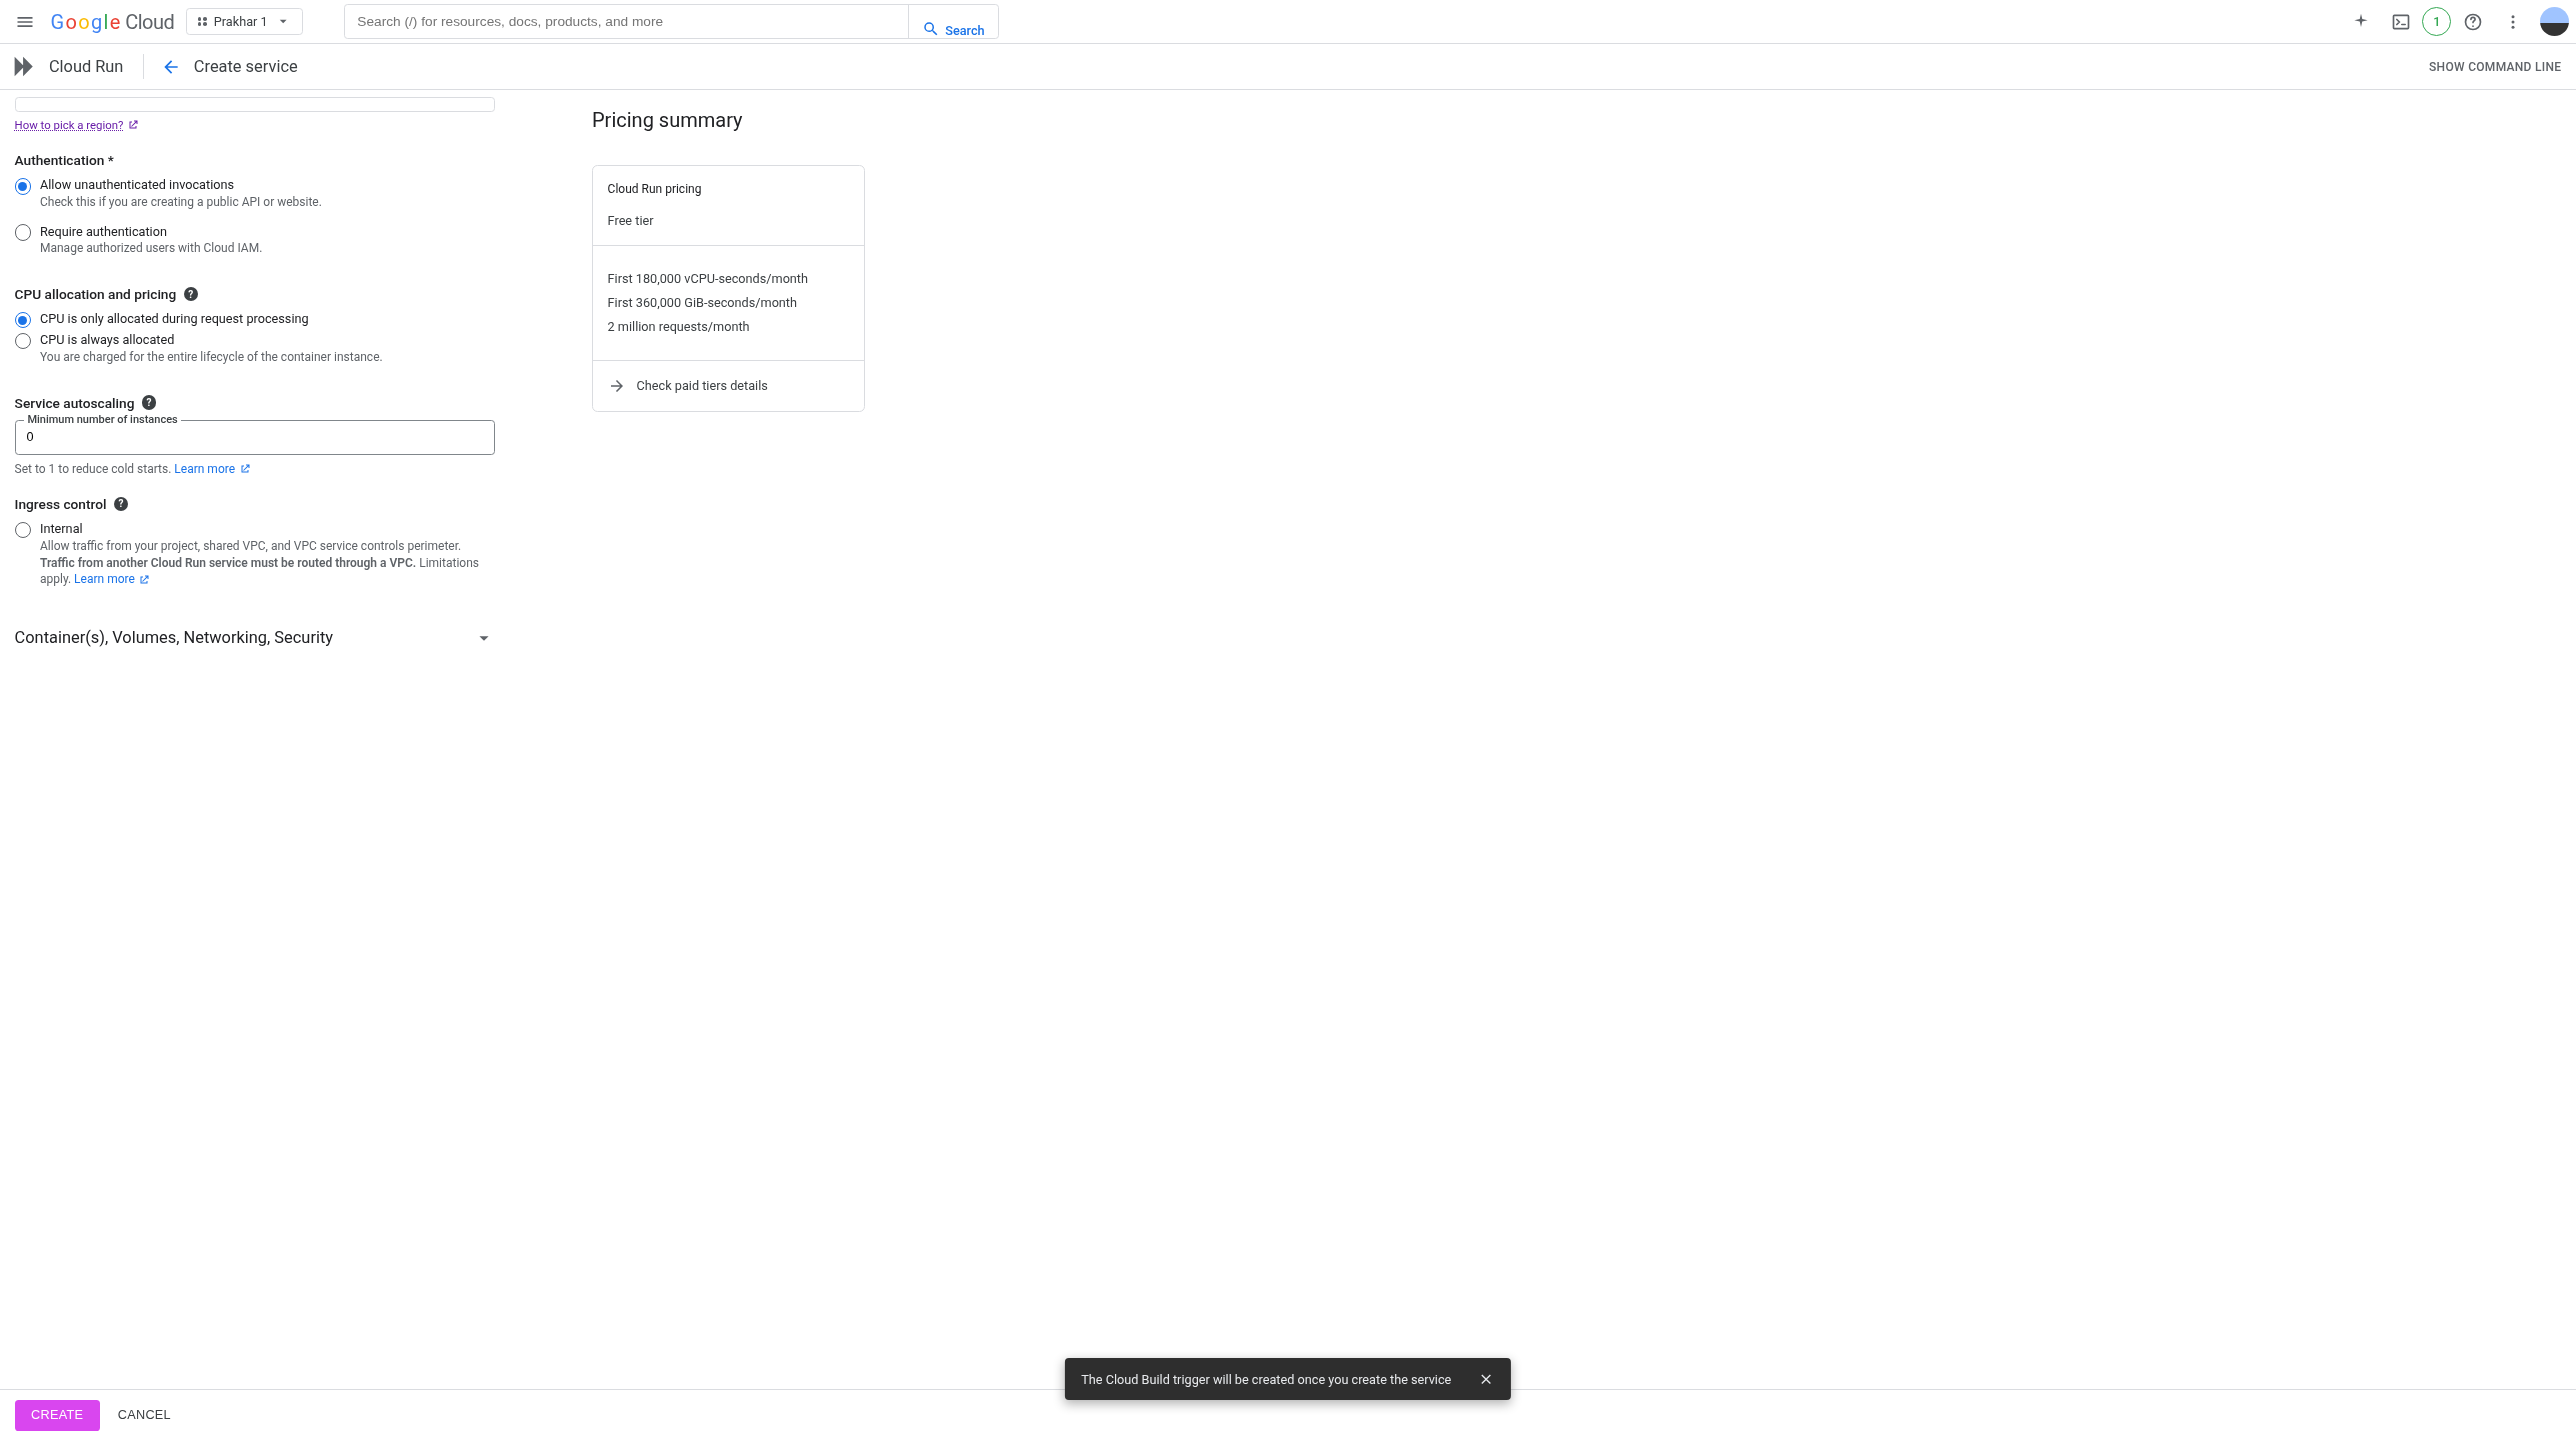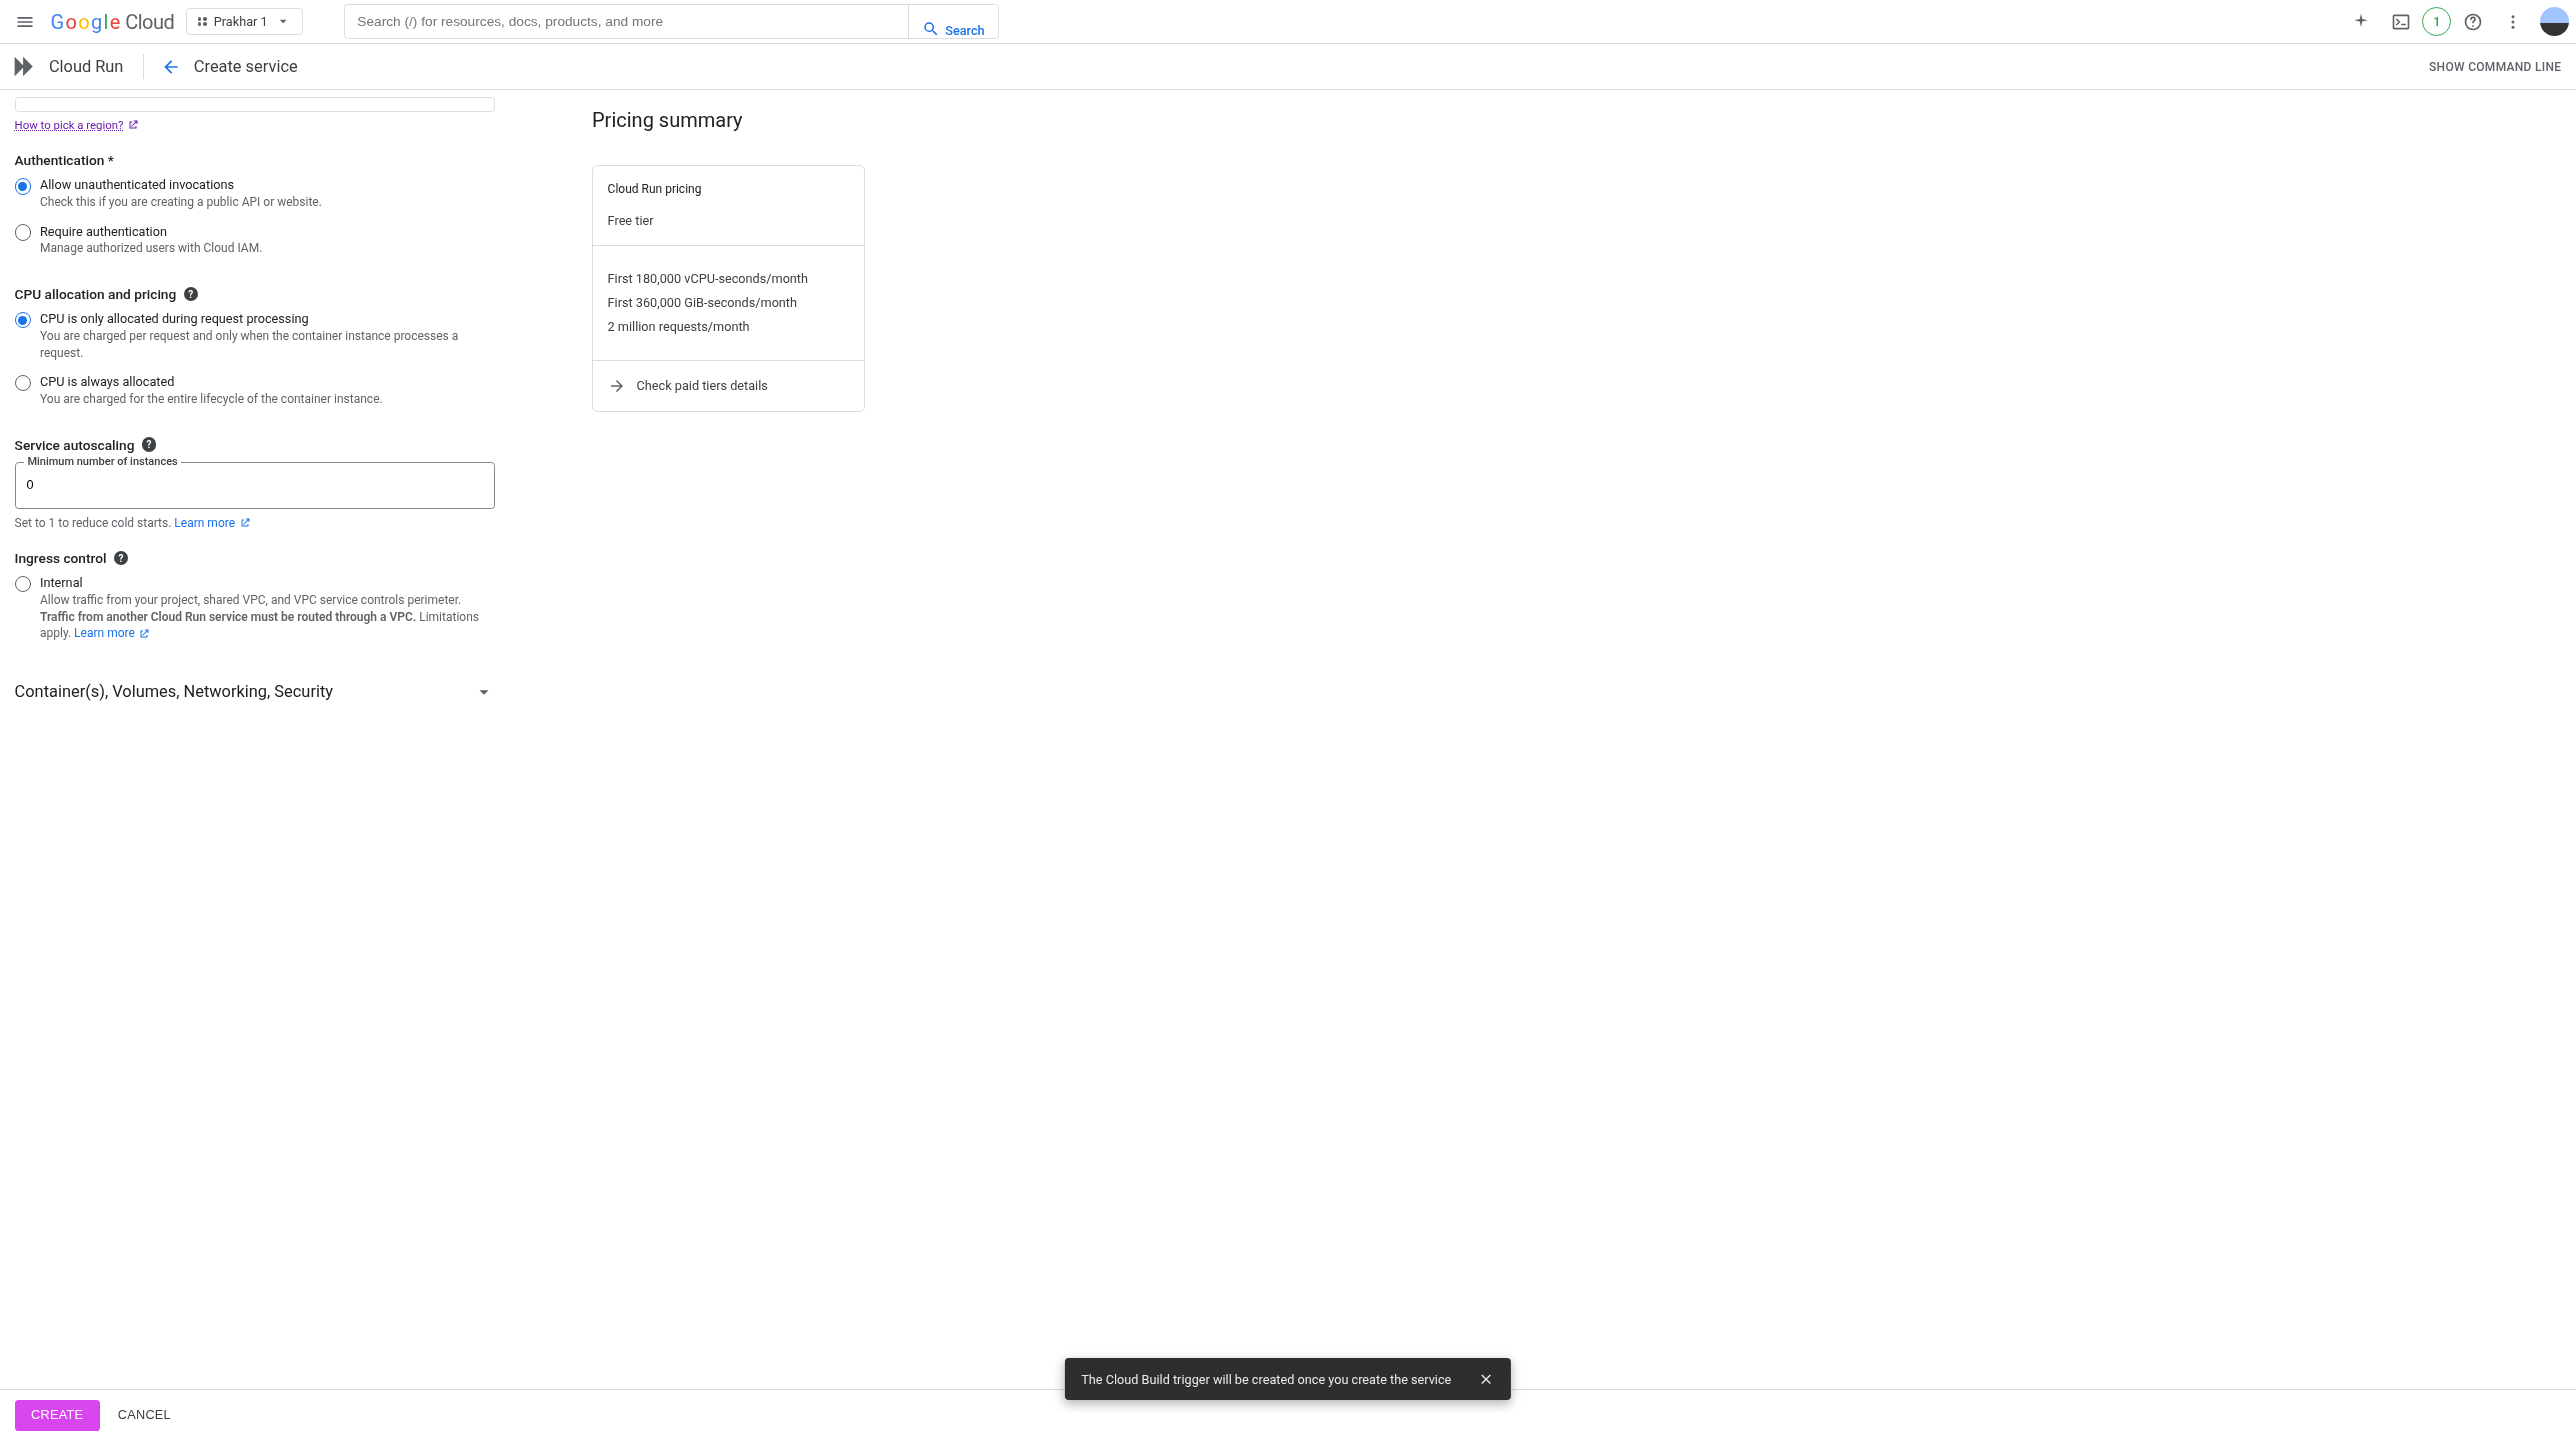--- a/index.html
+++ b/index.html
@@ -41,21 +41,21 @@
   .help-dot { width:14.6px; height:14.6px; border-radius:50%; background:#3c4043; color:#fff; font-size:10px; display:flex; align-items:center; justify-content:center; cursor:pointer; font-weight:700;}
 
   .radio-row { display:flex; gap:9px; margin-bottom:3.6px; align-items:flex-start;}
   .radio { width:16.4px; height:16.4px; border:1.8px solid #5f6368; border-radius:50%; flex-shrink:0; margin-top:0.9px; cursor:pointer; position:relative;}
   .radio.selected { border-color:#1a73e8;}
   .radio.selected::after { content:''; position:absolute; inset:2.7px; border-radius:50%; background:#1a73e8;}
   .radio-label { font-size:12.7px; color:#202124;}
   .radio-desc { font-size:12px; color:#5f6368; margin-top:1.8px; margin-bottom:9px; line-height:1.4;}
   .radio-desc b { color:#5f6368; font-weight:600;}
 
-  .outlined-field { position:relative; border:0.9px solid #80868b; border-radius:3.6px; height:47px; display:flex; align-items:center; padding:8px 11px; }
+  .outlined-field { position:relative; border:0.9px solid #80868b; border-radius:3.6px; height:35px; display:flex; align-items:center; padding:8px 11px; }
   .outlined-field .float-label { position:absolute; top:-7.3px; left:8.2px; background:#fff; padding:0 3.6px; font-size:11px; color:#3c4043; font-weight:500;}
   .outlined-field input { border:none; outline:none; font-size:12.7px; width:100%; background:transparent;}
   .helper { font-size:12px; color:#5f6368; margin-top:7.3px;}
 
   .expander { display:flex; align-items:center; justify-content:space-between; margin-top:24px; cursor:pointer; padding:5.5px 0;}
   .expander-title { font-size:16.4px; color:#202124;}
 
   .right-col { flex:1; padding: 18px 14.6px 73px 82px; }
   .right-h { font-size:20px; color:#202124; font-weight:400; margin-bottom:33px;}
   .price-card { border:0.9px solid #dadce0; border-radius:5.5px; width:273px; }
@@ -190,21 +190,20 @@
 
     
     <div class="sect-h">
       <span>CPU allocation and pricing</span>
       <span class="help-dot">?</span>
     </div>
     <div class="radio-row">
       <div class="radio selected"></div>
       <div>
         <div class="radio-label">CPU is only allocated during request processing</div>
-        <div class="radio-desc">You are charged per request and only when the container instance processes a request.</div>
       </div>
     </div>
     <div class="radio-row">
       <div class="radio"></div>
       <div>
         <div class="radio-label">CPU is always allocated</div>
         <div class="radio-desc">You are charged for the entire lifecycle of the container instance.</div>
       </div>
     </div>
 

